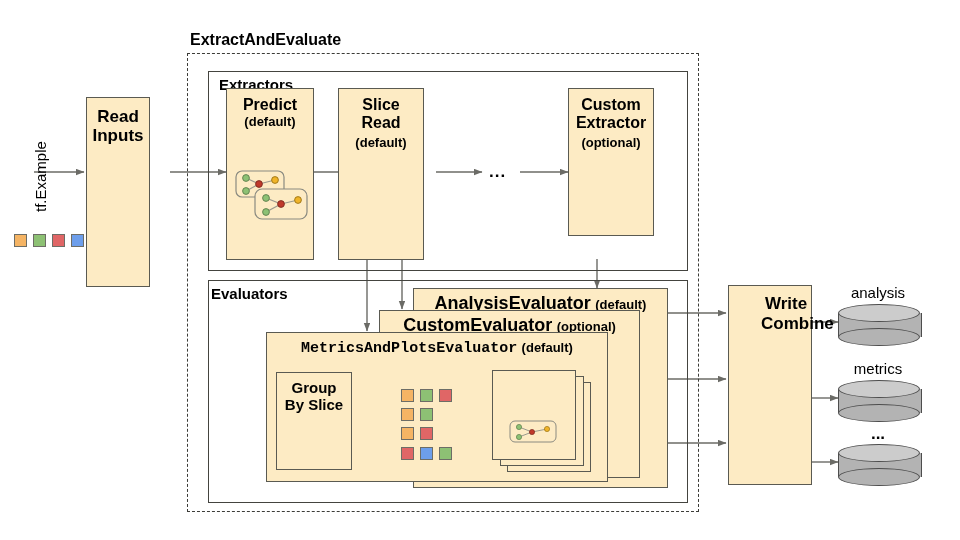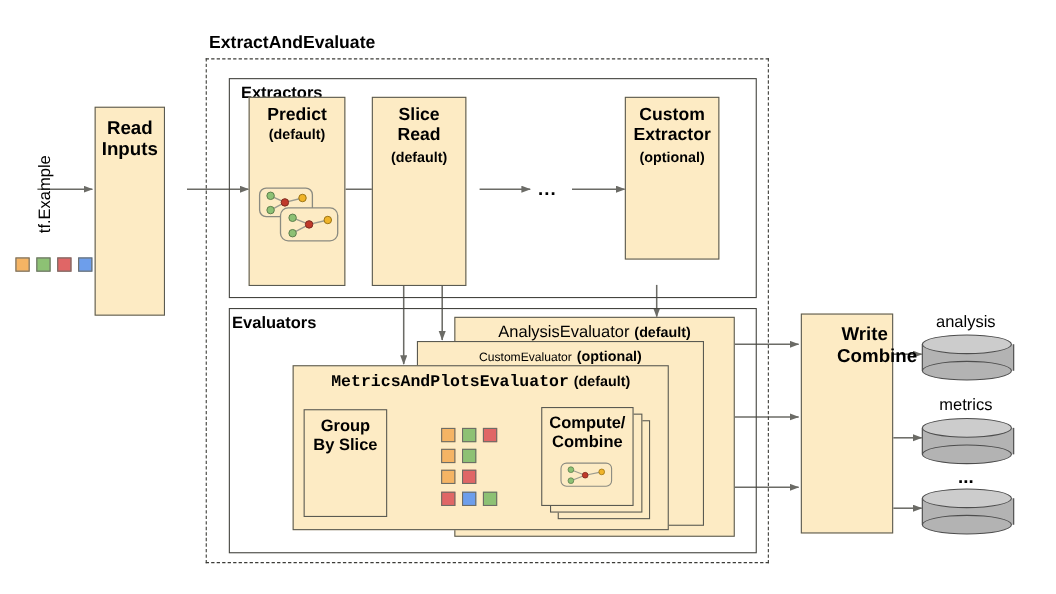--- a/index.html
+++ b/index.html
@@ -160,28 +160,28 @@
     <div class="boxtext" style="top:47px;font-size:13px;font-weight:bold;">
       <span>(optional)</span>
     </div>
   </div>
 
   <div class="abs group" style="left:208px;top:280px;width:480px;height:223px;"></div>
   <div class="lbl" style="left:211px;top:285px;font-size:15px;">Evaluators</div>
 
   <div class="abs proc" style="left:413px;top:288px;width:255px;height:200px;">
     <div class="abs" style="left:0;top:4px;width:100%;text-align:center;">
-      <span style="font-size:15px;font-weight:normal;">AnalysisEvaluator</span>
+      <span style="font-size:18px;font-weight:bold;">AnalysisEvaluator</span>
       <span style="font-size:13px;font-weight:bold;">(default)</span>
     </div>
   </div>
 
   <div class="abs proc" style="left:379px;top:310px;width:261px;height:168px;">
     <div class="abs" style="left:0;top:4px;width:100%;text-align:center;">
-      <span style="font-size:11px;font-weight:normal;">CustomEvaluator</span>
+      <span style="font-size:18px;font-weight:bold;">CustomEvaluator</span>
       <span style="font-size:13px;font-weight:bold;">(optional)</span>
     </div>
   </div>
 
   <div class="abs proc" style="left:266px;top:332px;width:342px;height:150px;">
     <div class="abs" style="left:0;top:5px;width:100%;text-align:center;">
       <span style="font-size:15px;font-weight:bold;font-family:Liberation Mono, monospace;">MetricsAndPlotsEvaluator</span>
       <span style="font-size:13px;font-weight:bold;">(default)</span>
     </div>
   </div>
@@ -205,24 +205,20 @@
     <div class="chip r" style="left:420px;top:427px;"></div>
 
     <div class="chip r" style="left:401px;top:447px;"></div>
     <div class="chip b" style="left:420px;top:447px;"></div>
     <div class="chip g" style="left:439px;top:447px;"></div>
   </div>
 
   <div class="abs proc" style="left:507px;top:382px;width:84px;height:90px;"></div>
   <div class="abs proc" style="left:500px;top:376px;width:84px;height:90px;"></div>
   <div class="abs proc" style="left:492px;top:370px;width:84px;height:90px;">
-    <div class="boxtext" style="top:5px;font-size:15px;font-weight:bold;line-height:1.15;">
-      <span>Compute/</span><br>
-      <span>Combine</span>
-    </div>
     <svg class="abs" style="left:16px;top:48px;" width="52" height="26" viewBox="0 0 52 26">
       <rect x="1" y="2" width="46" height="21" rx="5" ry="5" fill="#fdebc4" stroke="#8a8a80" stroke-width="1"></rect>
       <line x1="10" y1="8" x2="23" y2="13" stroke="#9a9a8e" stroke-width="1"></line>
       <line x1="10" y1="18" x2="23" y2="13" stroke="#9a9a8e" stroke-width="1"></line>
       <line x1="23" y1="13" x2="38" y2="10" stroke="#9a9a8e" stroke-width="1"></line>
       <circle cx="10" cy="8" r="2.6" fill="#8dc174" stroke="#5d7d4c" stroke-width="0.7"></circle>
       <circle cx="10" cy="18" r="2.6" fill="#8dc174" stroke="#5d7d4c" stroke-width="0.7"></circle>
       <circle cx="23" cy="13" r="2.6" fill="#c0392b" stroke="#7d2b20" stroke-width="0.7"></circle>
       <circle cx="38" cy="10" r="2.6" fill="#f0b429" stroke="#9a7315" stroke-width="0.7"></circle>
     </svg>

